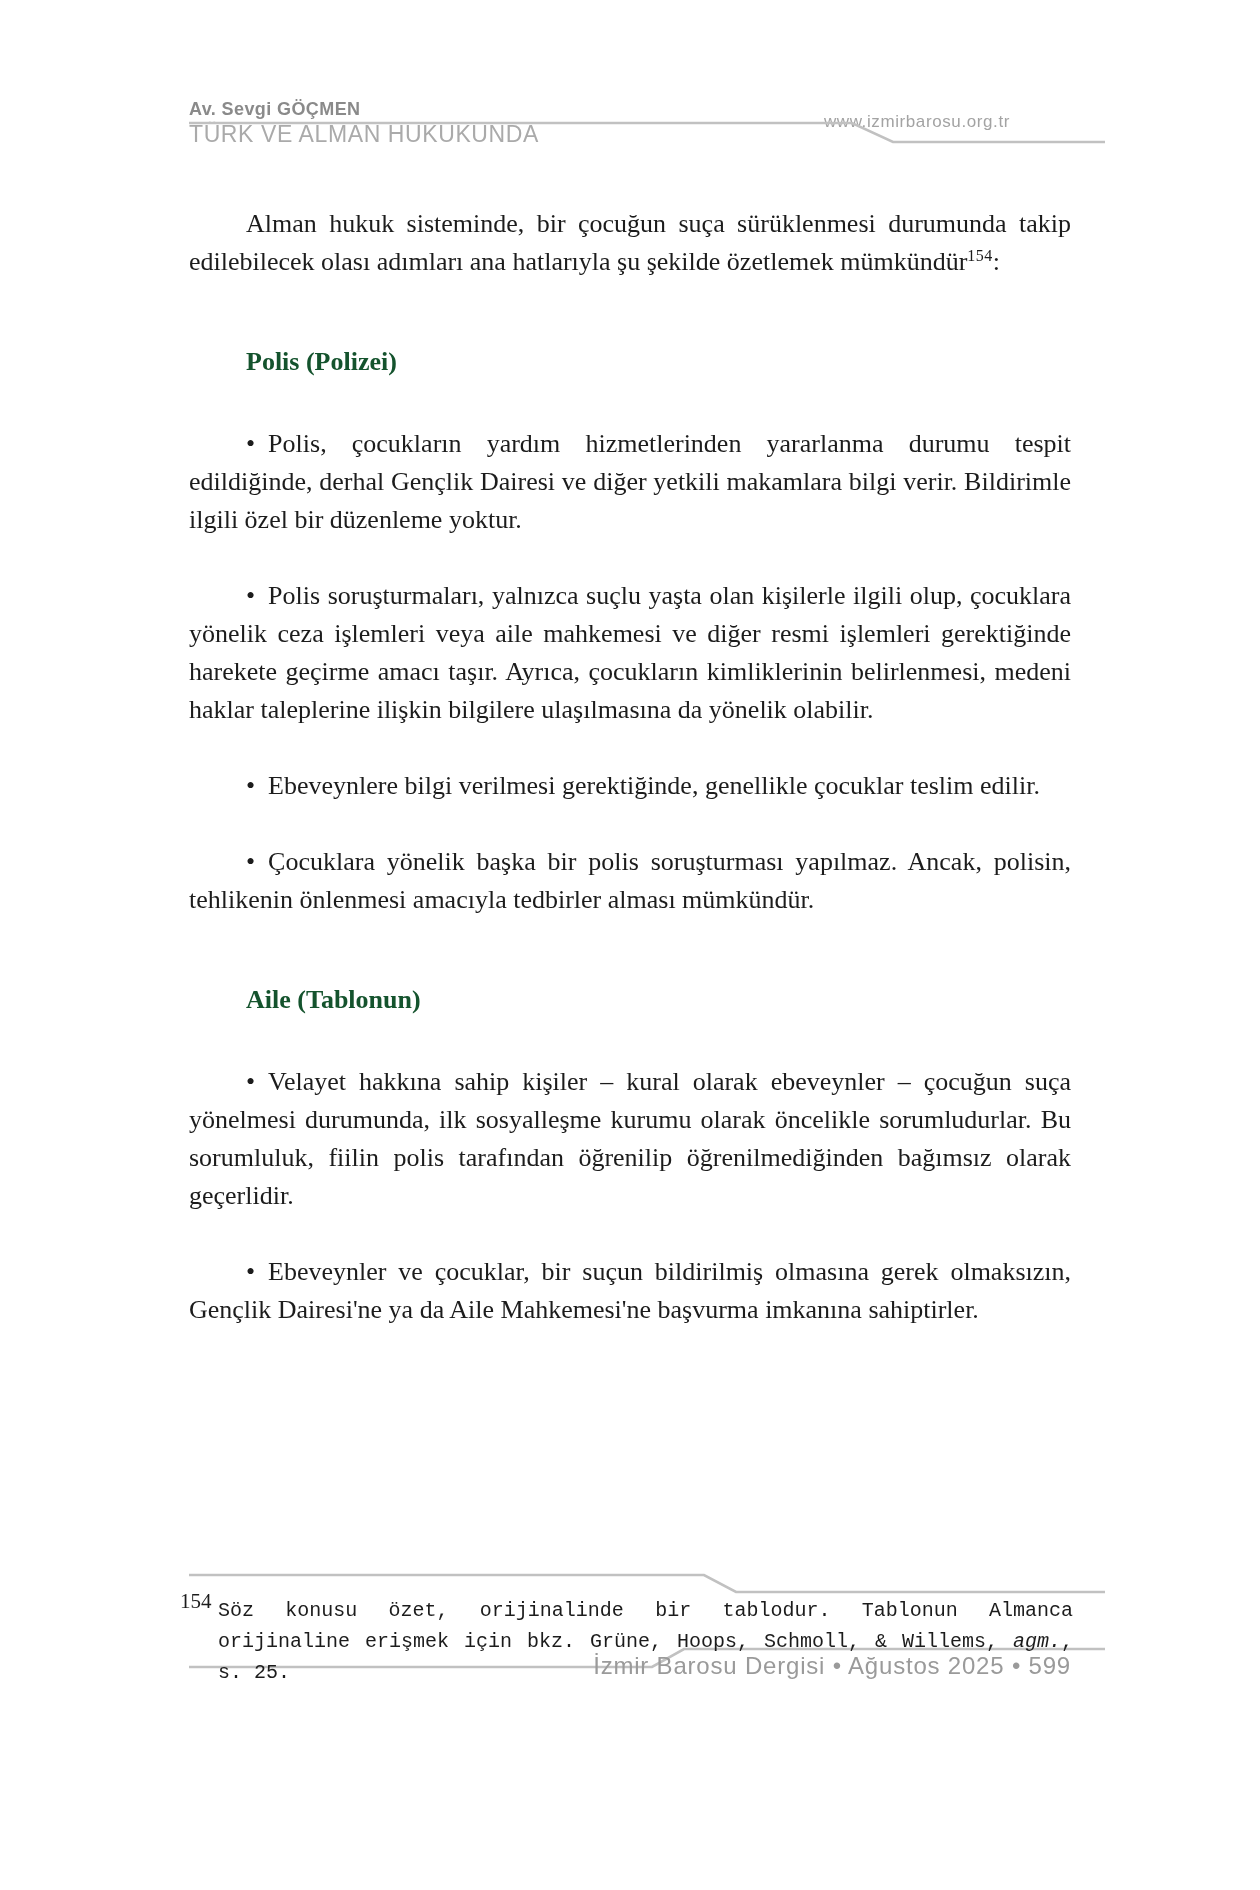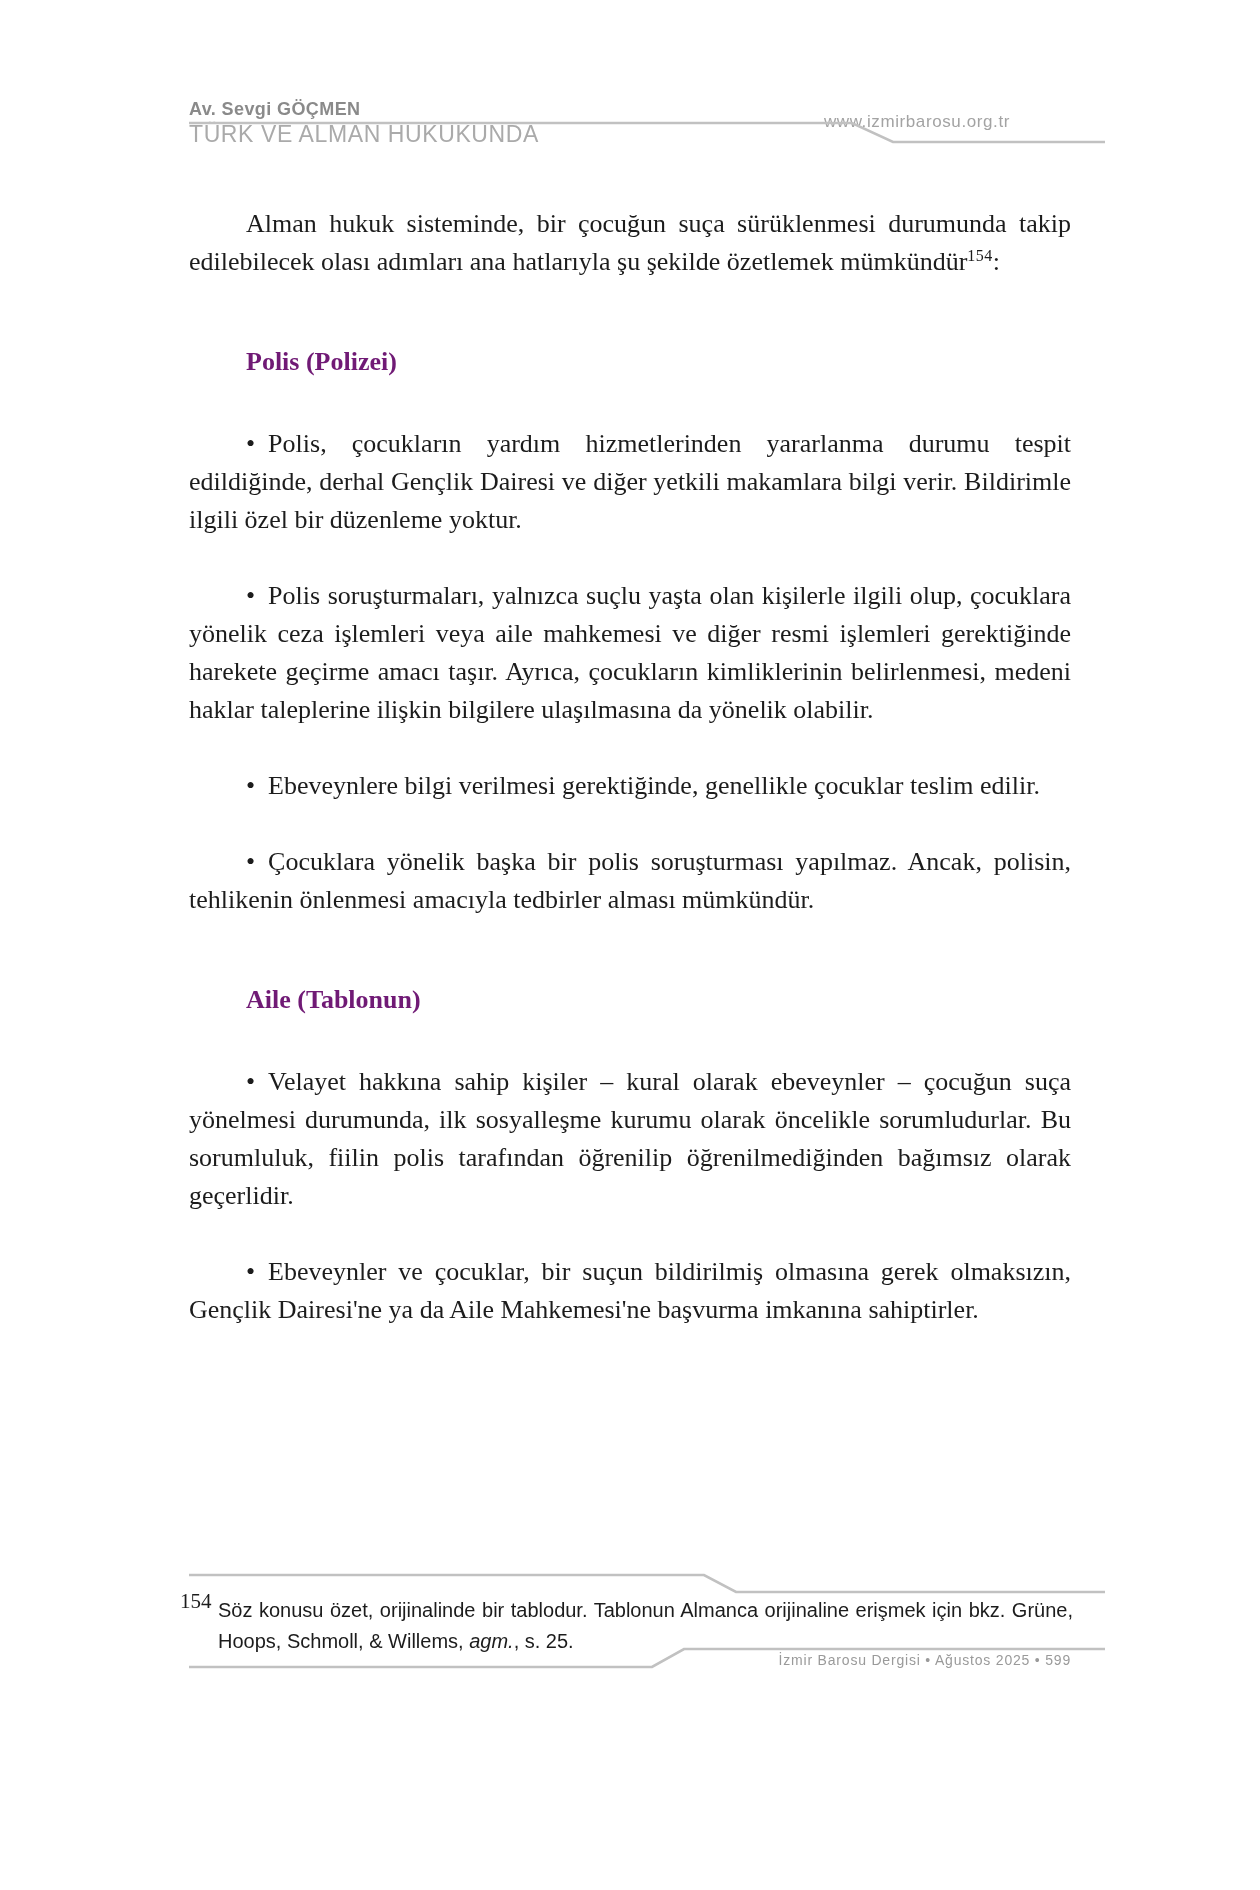--- a/index.html
+++ b/index.html
@@ -86,60 +86,60 @@
     vertical-align: 9px;
     letter-spacing: 0.5px;
   }
   .content h2 {
     margin: 62px 0 44px 0;
     padding-left: 57px;
     font-family: "Liberation Serif", "DejaVu Serif", serif;
     font-size: 26px;
     line-height: 38px;
     font-weight: bold;
-    color: #701a75;
+    color: #14532d;
     text-align: left;
   }
   .bullet .b {
     padding-right: 13px;
   }
 
   
   .fn-num {
     position: absolute;
     left: 180px;
     top: 1589px;
     font-family: "Liberation Serif", "DejaVu Serif", serif;
     font-size: 21px;
     color: #1c1c1c;
   }
   .fn-text {
     position: absolute;
     left: 218px;
     top: 1595px;
     width: 855px;
-    font-family: Liberation Sans, sans-serif;
+    font-family: Liberation Mono, monospace;
     font-size: 20px;
     line-height: 31px;
     color: #1c1c1c;
     text-align: justify;
   }
   .fn-text i {
     font-style: italic;
   }
 
   
   .footer-text {
     position: absolute;
     left: 189px;
     top: 1652px;
     width: 882px;
     text-align: right;
     font-family: "Liberation Sans", "DejaVu Sans", sans-serif;
-    font-size: 14px;
+    font-size: 24px;
     color: #9a9a9a;
     letter-spacing: 0.8px;
   }
 </style>
 </head>
 <body>
 
 <div class="page">
 
   <div class="author">Av. Sevgi GÖÇMEN</div>

